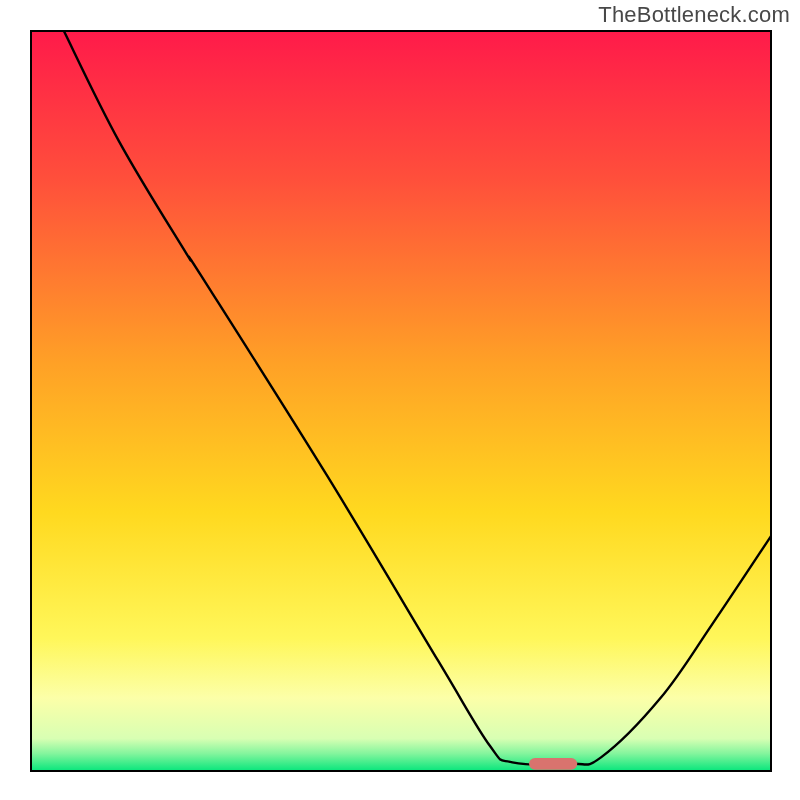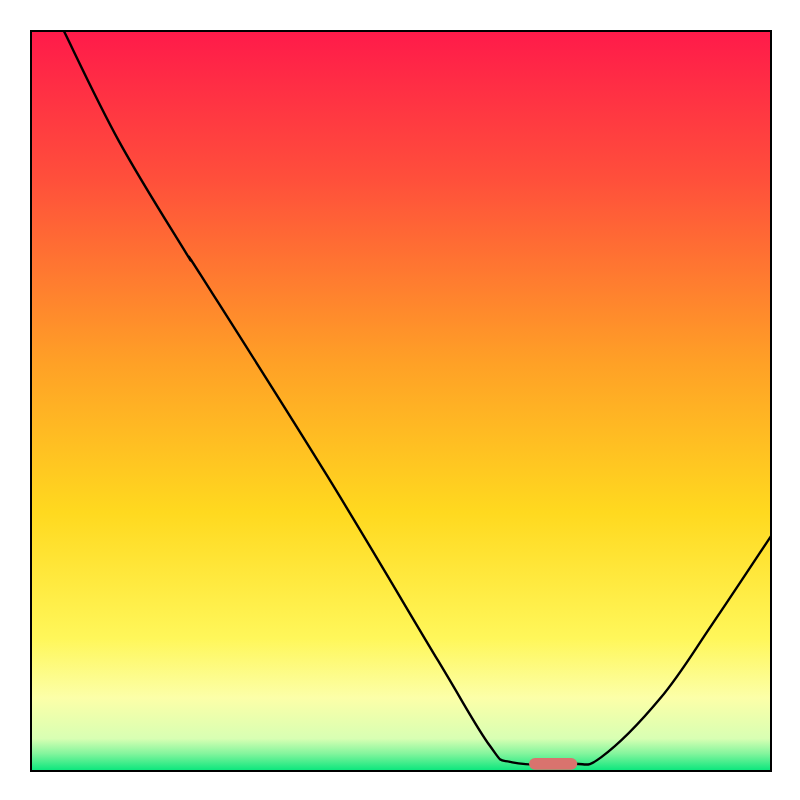--- a/index.html
+++ b/index.html
@@ -46,20 +46,21 @@
   }
   svg {
     display: block;
   }
 </style>
 </head>
 <body>
 
 <div class="stage">
 
+  <div class="watermark">TheBottleneck.com</div>
 
   <svg class="plot" viewBox="0 0 742 742" preserveAspectRatio="none">
     <defs>
       <linearGradient id="bg-grad" x1="0" y1="0" x2="0" y2="1">
           <stop offset="0%" stop-color="#ff1a4a"></stop>
           <stop offset="20%" stop-color="#ff4f3b"></stop>
           <stop offset="45%" stop-color="#ffa126"></stop>
           <stop offset="65%" stop-color="#ffd91f"></stop>
           <stop offset="82%" stop-color="#fff75a"></stop>
           <stop offset="90%" stop-color="#fcffa8"></stop>

